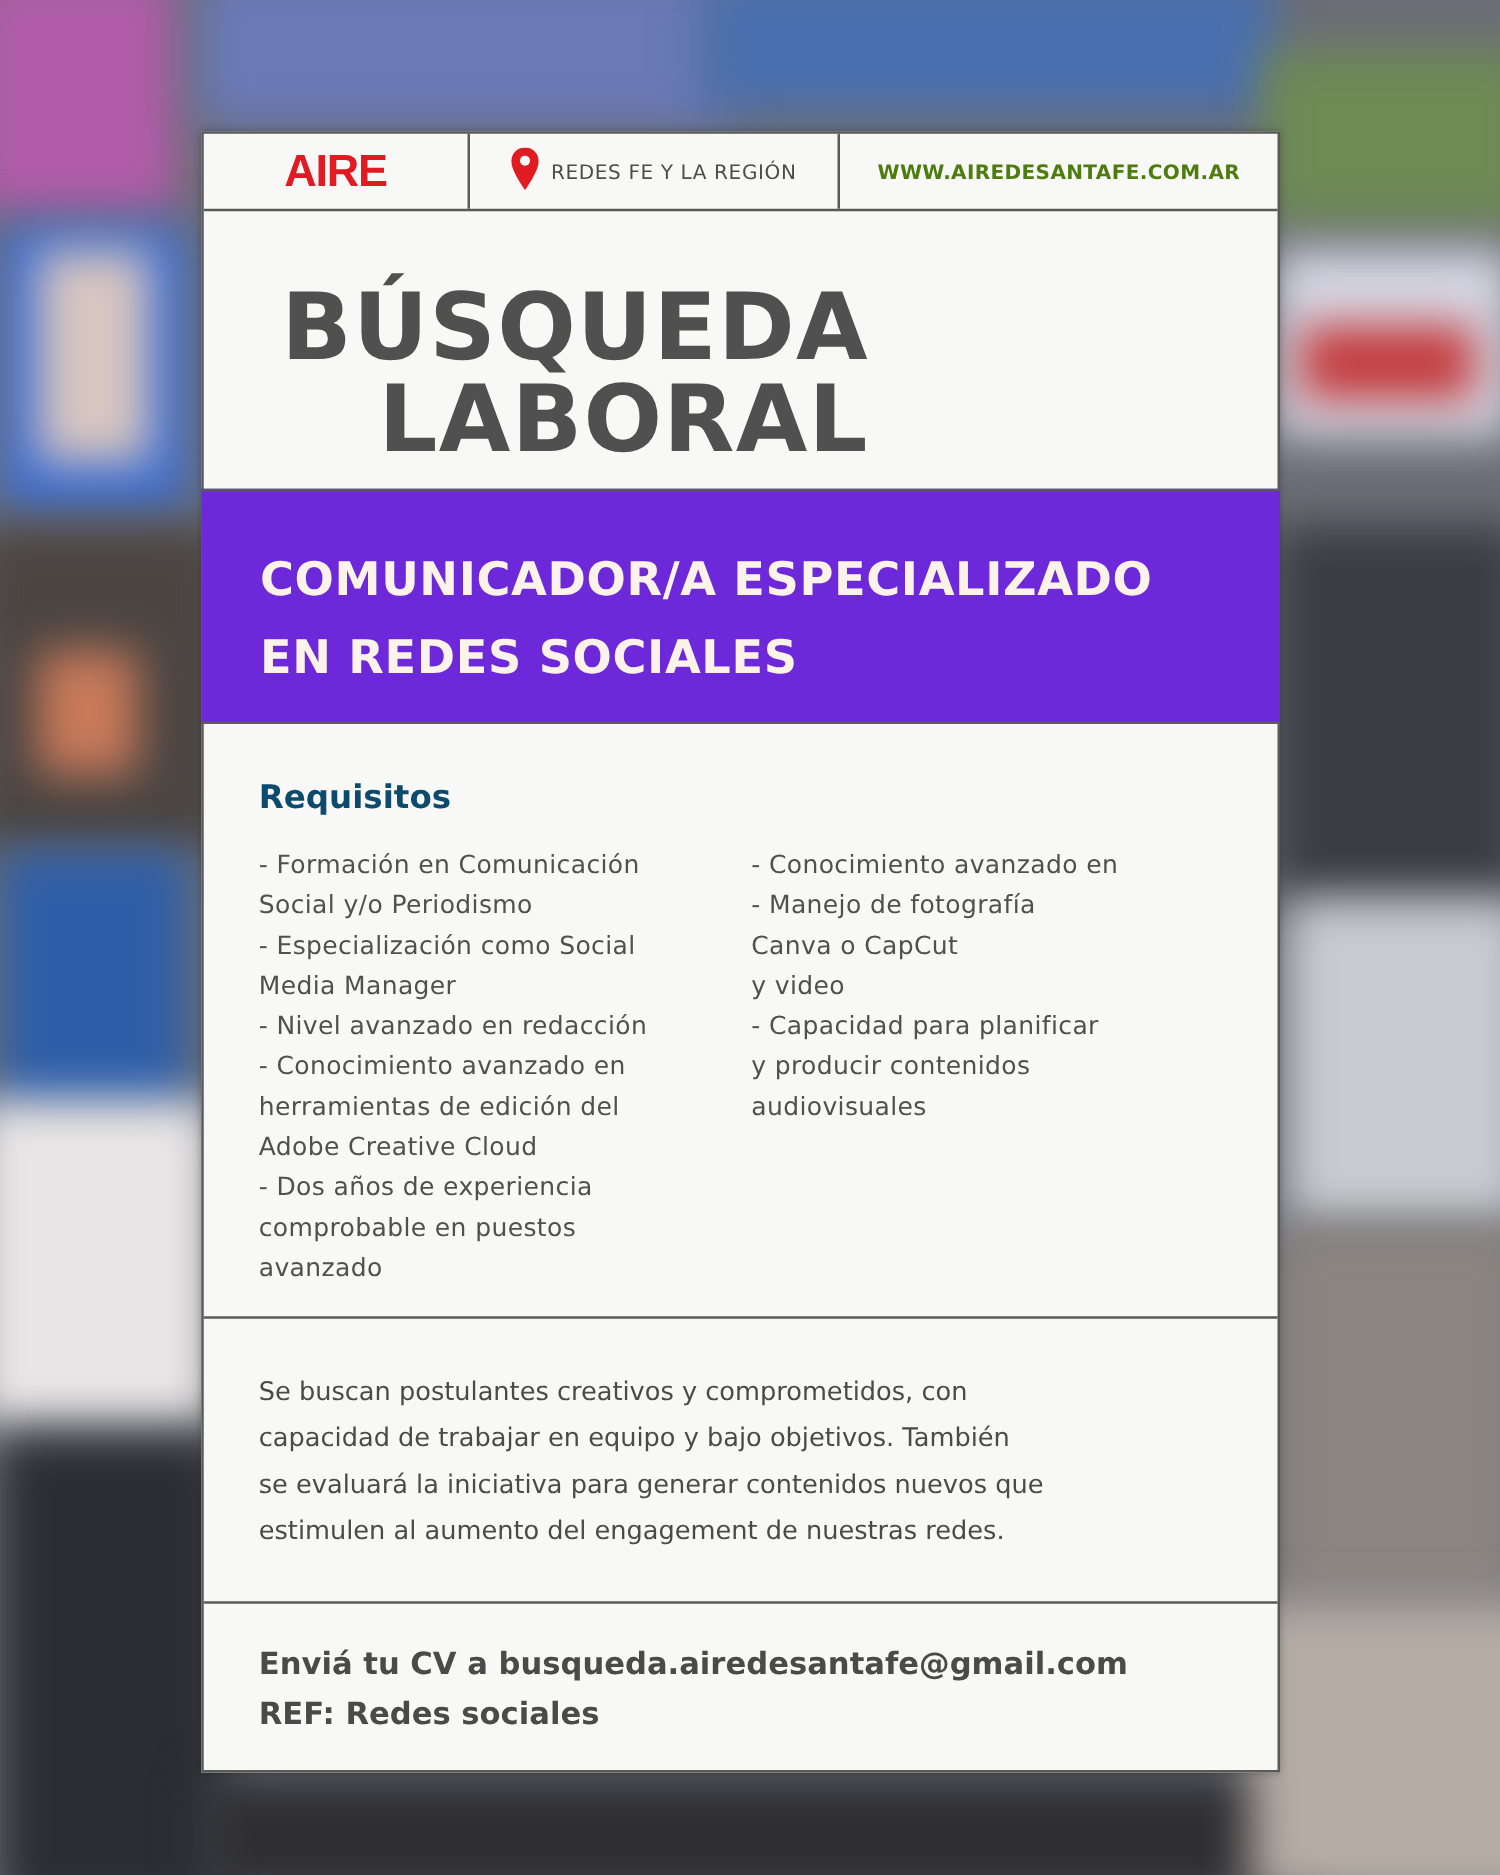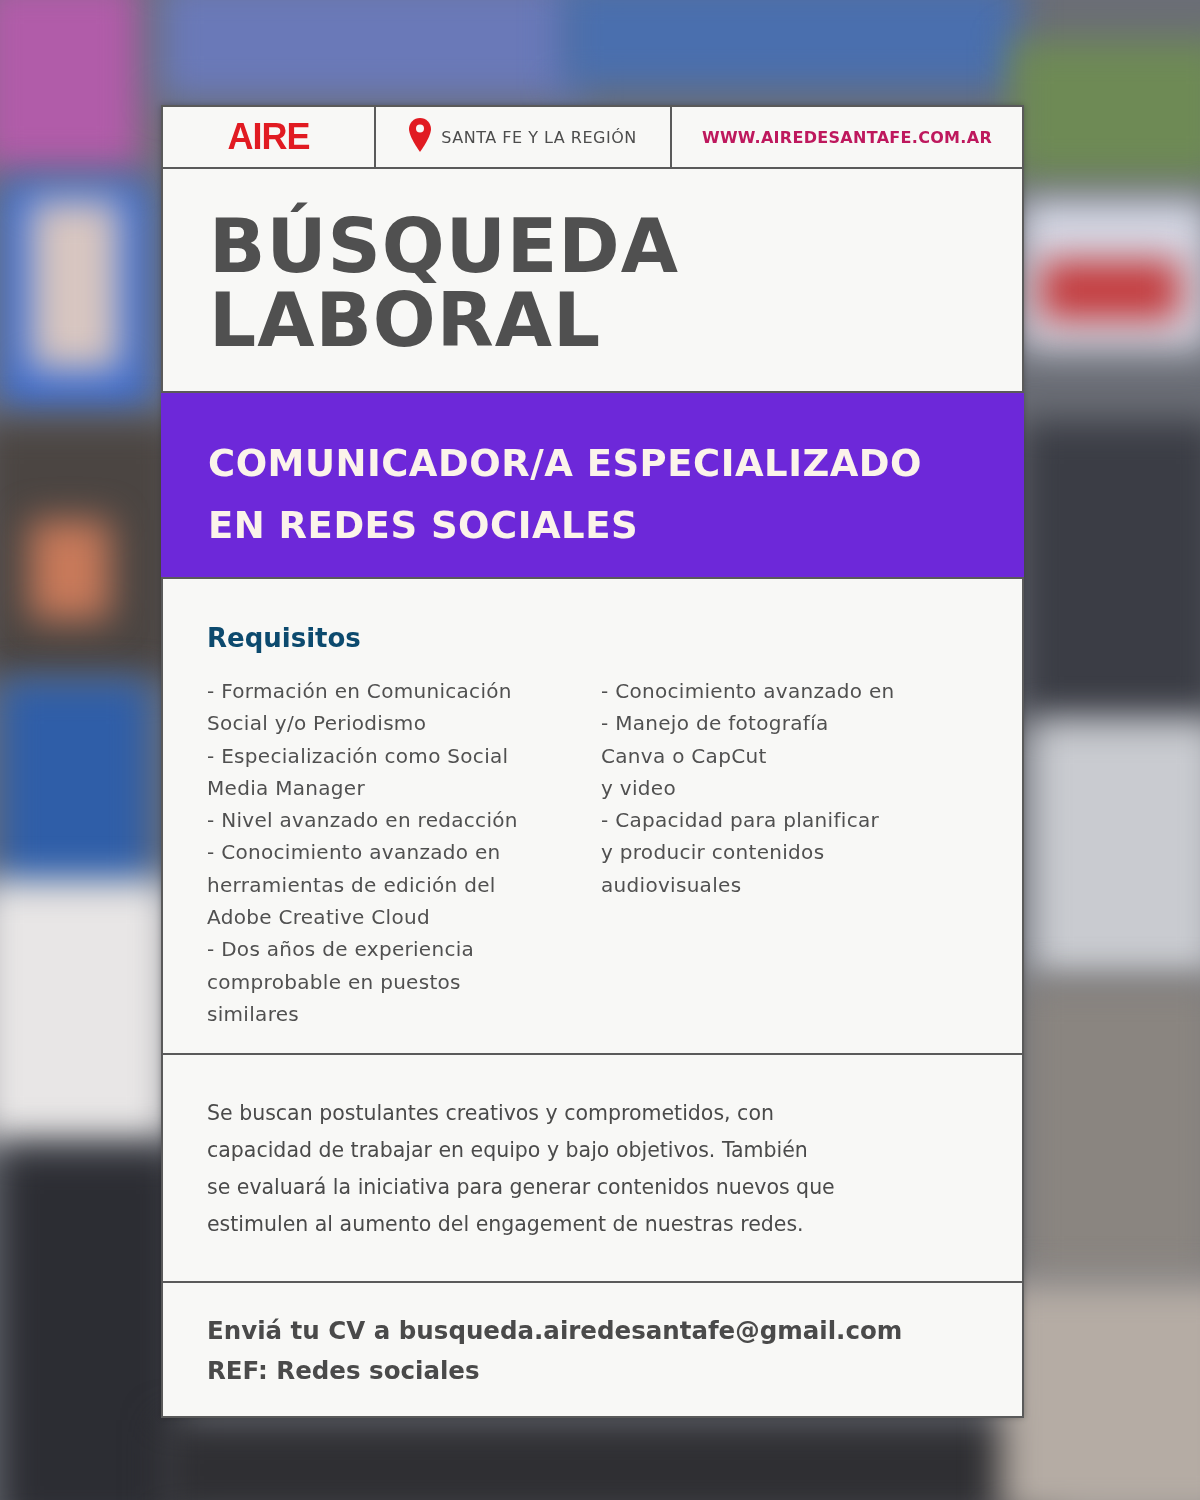--- a/index.html
+++ b/index.html
@@ -35,27 +35,27 @@
     background:#f8f8f6; border:2px solid #5a5a5a; box-sizing:border-box;
     box-shadow:0 0 6px rgba(0,0,0,0.25);
   }
   .hdr { position:absolute; left:0; top:0; width:100%; height:62px; border-bottom:2px solid #5a5a5a; box-sizing:border-box; display:flex; }
   .hdr .cell { height:100%; display:flex; align-items:center; justify-content:center; box-sizing:border-box; }
   .hdr .c1 { width:213px; border-right:2px solid #5a5a5a; }
   .hdr .c2 { width:296px; border-right:2px solid #5a5a5a; gap:10px; }
   .hdr .c3 { flex:1; }
   .logo { font-family:"Liberation Sans", sans-serif; font-weight:700; font-size:36px; color:#e11b22; letter-spacing:-1px; }
   .loc { font-family:"DejaVu Sans", sans-serif; font-size:16px; color:#4d4d4d; letter-spacing:0.5px; }
-  .url { font-family:"DejaVu Sans", sans-serif; font-size:16px; font-weight:700; color:#be185d; letter-spacing:0.3px; }
+  .url { font-family:"DejaVu Sans", sans-serif; font-size:16px; font-weight:700; color:#4d7c0f; letter-spacing:0.3px; }
   .pin { width:22px; height:34px; }
 
   .title-sec { position:absolute; left:0; top:62px; width:100%; height:222px; }
-  .title { position:absolute; left:46px; top:40px; margin:0;
+  .title { position:absolute; left:46px; top:40px; margin:16px;
     font-family:"DejaVu Sans", sans-serif; font-weight:700; font-size:74px; line-height:74px;
-    color:#505050; letter-spacing:1px; }
+    color:#505050; letter-spacing:1px;text-align:right; }
 
   .band { position:absolute; left:-2px; top:284px; width:863px; height:188px; background:#6d28d9;
     border-top:2px solid #5a5a5a; border-bottom:2px solid #5a5a5a; box-sizing:border-box;text-decoration:underline; }
   .band h2 { position:absolute; left:47px; top:40px; margin:0; color:#fbf3ea;
     font-family:"DejaVu Sans", sans-serif; font-weight:700; font-size:37px; line-height:62px; letter-spacing:0.5px; }
 
   .req { position:absolute; left:0; top:472px; width:100%; height:476px; border-bottom:2px solid #5a5a5a; box-sizing:border-box; }
   .req h3 { position:absolute; left:44px; top:44px; margin:0; font-family:"DejaVu Sans", sans-serif;
     font-weight:700; font-size:26px; color:#0c4a6e; }
   .col { position:absolute; top:96px; font-family:"DejaVu Sans", sans-serif; font-size:20px;
@@ -104,21 +104,21 @@
     <div class="cell c1">
       <span class="logo">AIRE</span>
     </div>
     <div class="cell c2">
       <span>
         <svg class="pin" viewBox="0 0 22 34">
           <path d="M11 0C4.9 0 0 4.9 0 11c0 8 11 23 11 23s11-15 11-23C22 4.9 17.1 0 11 0z" fill="#e11b22"></path>
           <circle cx="11" cy="10.5" r="4" fill="#f8f8f6"></circle>
         </svg>
       </span>
-      <span class="loc">SANTA FE Y LA REGIÓN</span>
+      <span class="loc">REDES FE Y LA REGIÓN</span>
     </div>
     <div class="cell c3">
       <span class="url">WWW.AIREDESANTAFE.COM.AR</span>
     </div>
   </div>
 
   <div class="title-sec">
     <h1 class="title">
       <span>BÚSQUEDA</span><br>
       <span>LABORAL</span>
@@ -138,21 +138,21 @@
       <span class="line">- Formación en Comunicación</span>
       <span class="line">Social y/o Periodismo</span>
       <span class="line">- Especialización como Social</span>
       <span class="line">Media Manager</span>
       <span class="line">- Nivel avanzado en redacción</span>
       <span class="line">- Conocimiento avanzado en</span>
       <span class="line">herramientas de edición del</span>
       <span class="line">Adobe Creative Cloud</span>
       <span class="line">- Dos años de experiencia</span>
       <span class="line">comprobable en puestos</span>
-      <span class="line">similares</span>
+      <span class="line">avanzado</span>
     </div>
     <div class="col right">
       <span class="line">- Conocimiento avanzado en</span>
       <span class="line">- Manejo de fotografía</span>
       <span class="line">Canva o CapCut</span>
       <span class="line">y video</span>
       <span class="line">- Capacidad para planificar</span>
       <span class="line">y producir contenidos</span>
       <span class="line">audiovisuales</span>
     </div>

